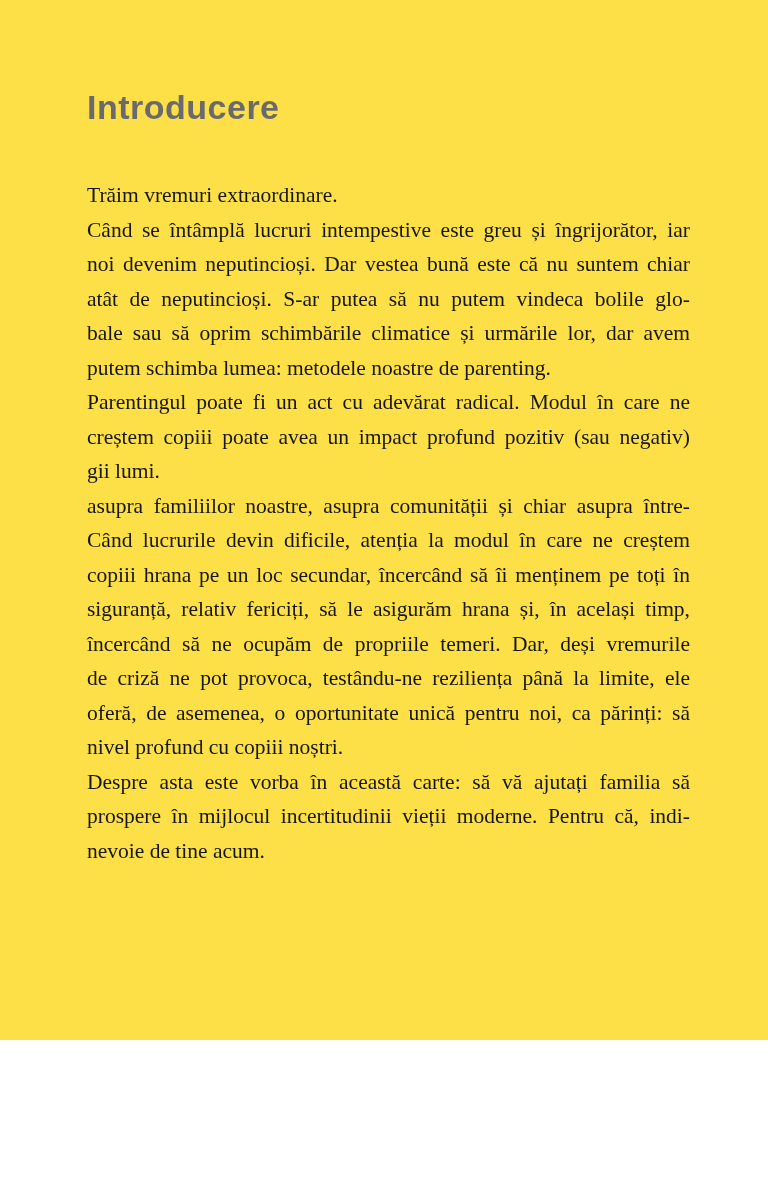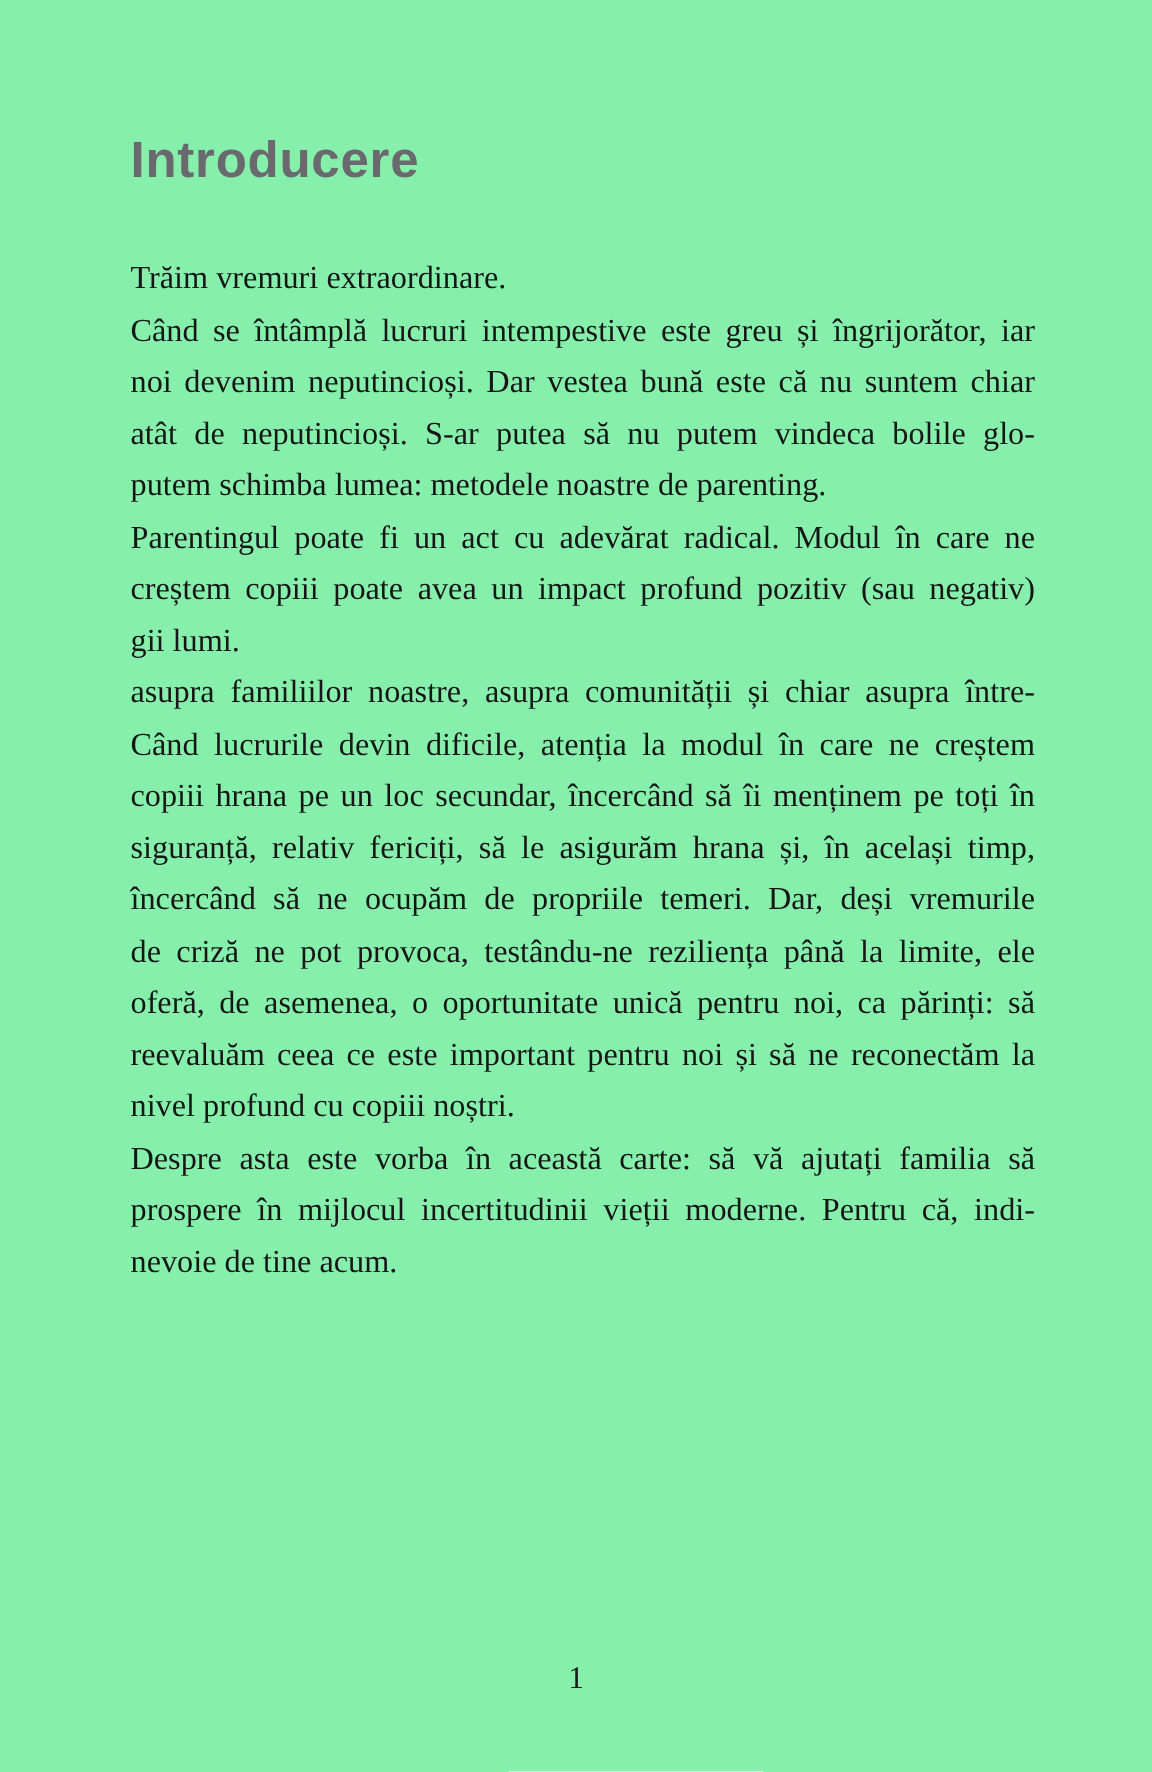--- a/index.html
+++ b/index.html
@@ -1,39 +1,39 @@
 <!DOCTYPE html>
 <html><head>
 <meta charset="utf-8">
 <style>
   * { margin: 0; padding: 0; box-sizing: border-box; }
   html, body { background: #ffffff; }
   .page {
     position: relative;
     width: 768px;
-    height: 1181px;
-    background: #86efac;
+    height: 1040px;
+    background: #fde047;
     overflow: hidden;
     font-family: "Liberation Serif", serif;
   }
   .page-title {
     position: absolute;
     left: 87px;
     top: 90px;
     font-family: "Liberation Sans", sans-serif;
     font-weight: 700;
     font-size: 34px;
     line-height: 1;
     letter-spacing: 0.5px;
     color: #6a6a6e;
   }
   .body-text {
     position: absolute;
     left: 87px;
-    top: 168px;
+    top: 178px;
     width: 603px;
     font-size: 21.5px;
     line-height: 34.5px;
     color: #161616;
   }
   .para { margin: 0; }
   .ln {
     text-align: justify;
     text-align-last: justify;
     white-space: normal;
@@ -59,36 +59,36 @@
   <h1 class="page-title">Introducere</h1>
 
   <div class="body-text">
       <div class="para">
         <div class="ln last">Trăim vremuri extraordinare.</div>
       </div>
       <div class="para">
         <div class="ln">Când se întâmplă lucruri intempestive este greu și îngrijorător, iar</div>
         <div class="ln">noi devenim neputincioși. Dar vestea bună este că nu suntem chiar</div>
         <div class="ln">atât de neputincioși. S-ar putea să nu putem vindeca bolile glo-</div>
+        <div class="ln">bale sau să oprim schimbările climatice și urmările lor, dar avem</div>
         <div class="ln last">putem schimba lumea: metodele noastre de parenting.</div>
       </div>
       <div class="para">
         <div class="ln">Parentingul poate fi un act cu adevărat radical. Modul în care ne</div>
         <div class="ln">creștem copiii poate avea un impact profund pozitiv (sau negativ)</div>
         <div class="ln last">gii lumi.</div>
         <div class="ln">asupra familiilor noastre, asupra comunității și chiar asupra între-</div>
       </div>
       <div class="para">
         <div class="ln">Când lucrurile devin dificile, atenția la modul în care ne creștem</div>
         <div class="ln">copiii hrana pe un loc secundar, încercând să îi menținem pe toți în</div>
         <div class="ln">siguranță, relativ fericiți, să le asigurăm hrana și, în același timp,</div>
         <div class="ln">încercând să ne ocupăm de propriile temeri. Dar, deși vremurile</div>
         <div class="ln">de criză ne pot provoca, testându-ne reziliența până la limite, ele</div>
         <div class="ln">oferă, de asemenea, o oportunitate unică pentru noi, ca părinți: să</div>
-        <div class="ln">reevaluăm ceea ce este important pentru noi și să ne reconectăm la</div>
         <div class="ln last">nivel profund cu copiii noștri.</div>
       </div>
       <div class="para">
         <div class="ln">Despre asta este vorba în această carte: să vă ajutați familia să</div>
         <div class="ln">prospere în mijlocul incertitudinii vieții moderne. Pentru că, indi-</div>
         <div class="ln last">nevoie de tine acum.</div>
       </div>
     </div>
 
   <div class="page-number">1</div>

